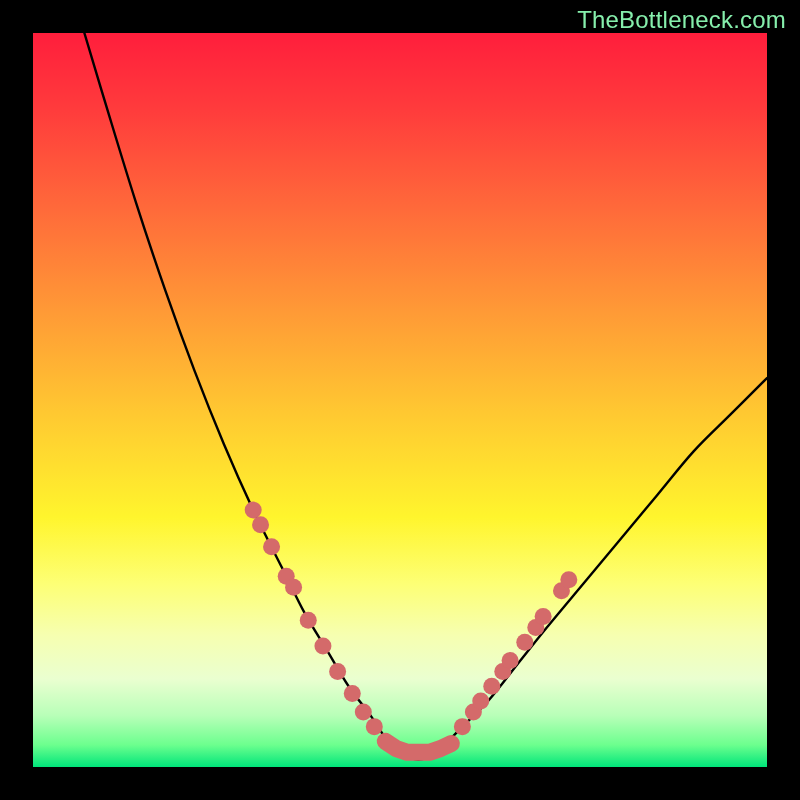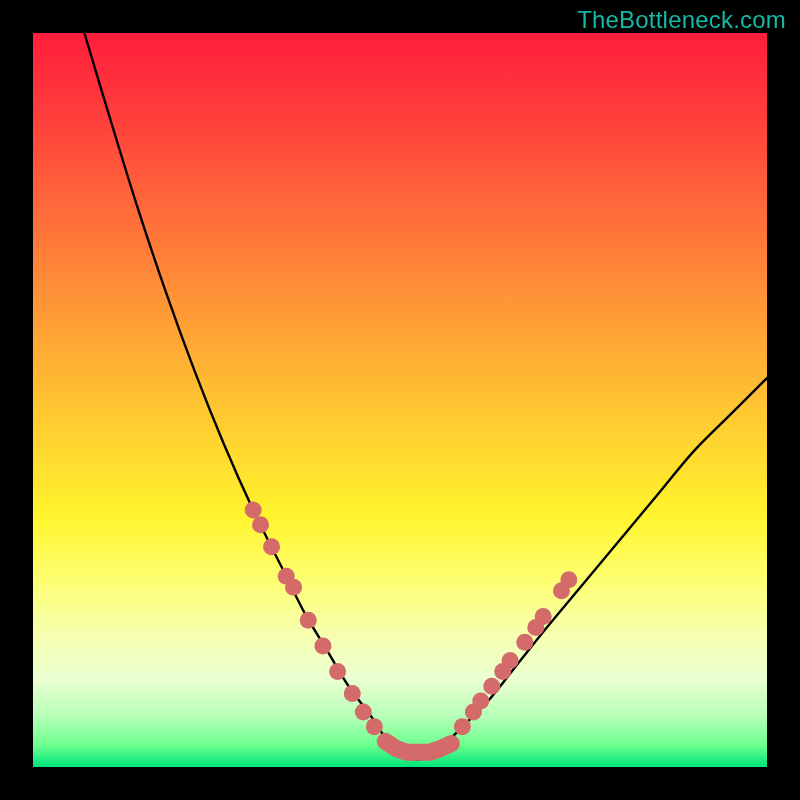--- a/index.html
+++ b/index.html
@@ -37,21 +37,21 @@
       #eaffd0 88%,
       #b8ffb8 93%,
       #6cff8e 97%,
       #00e57a 100%
     );
   }
   .watermark {
     position: absolute;
     top: 6px;
     right: 14px;
-    color: #14b8a6;
+    color: #86efac;
     font-size: 24px;
     font-weight: 500;
     letter-spacing: 0.2px;
     user-select: none;
   }
   svg.curve {
     position: absolute;
     top: 0;
     left: 0;
     width: 734px;

